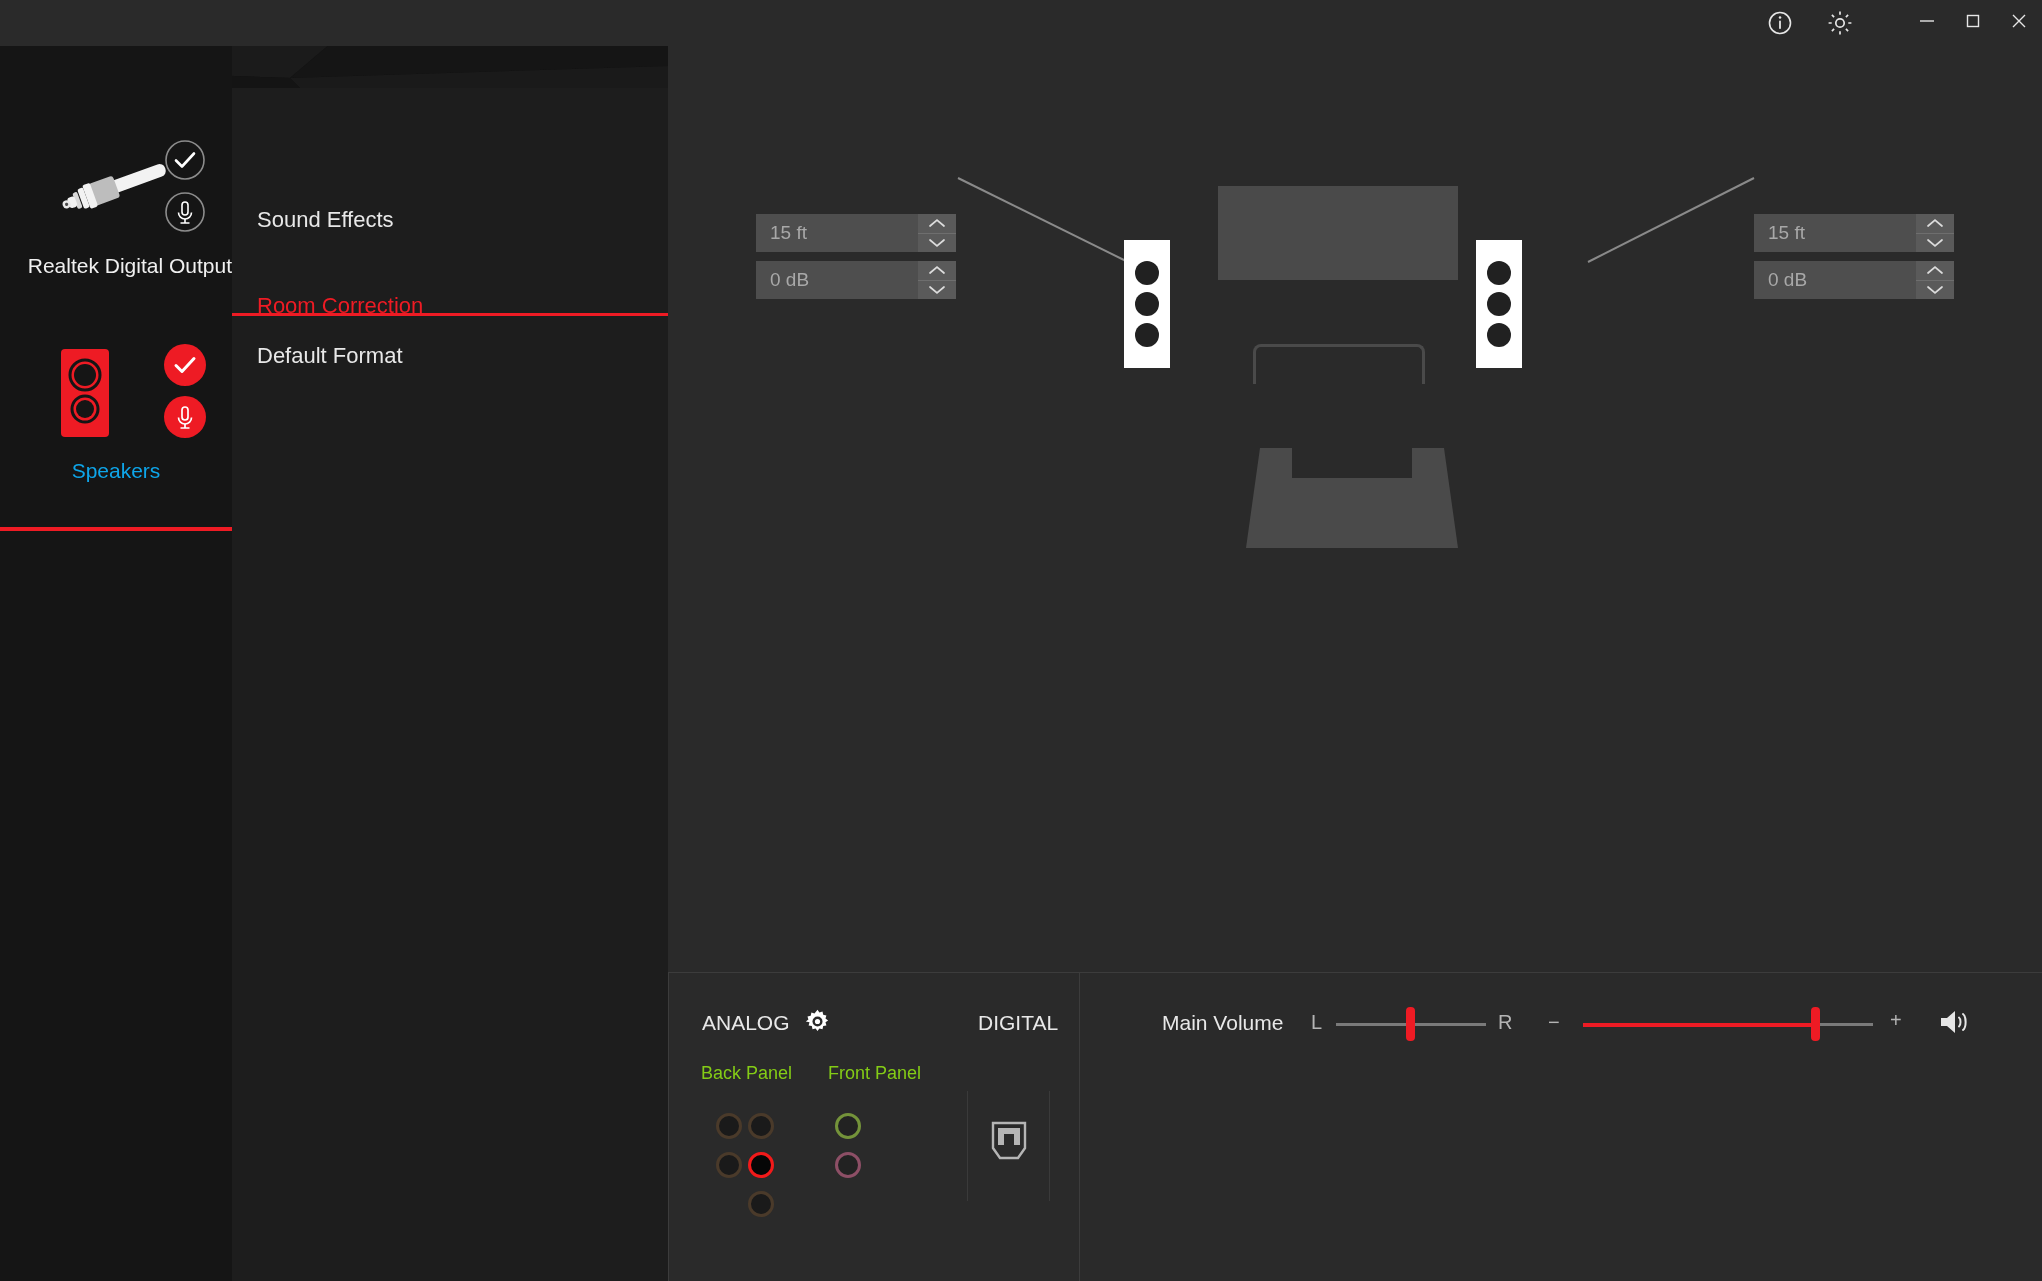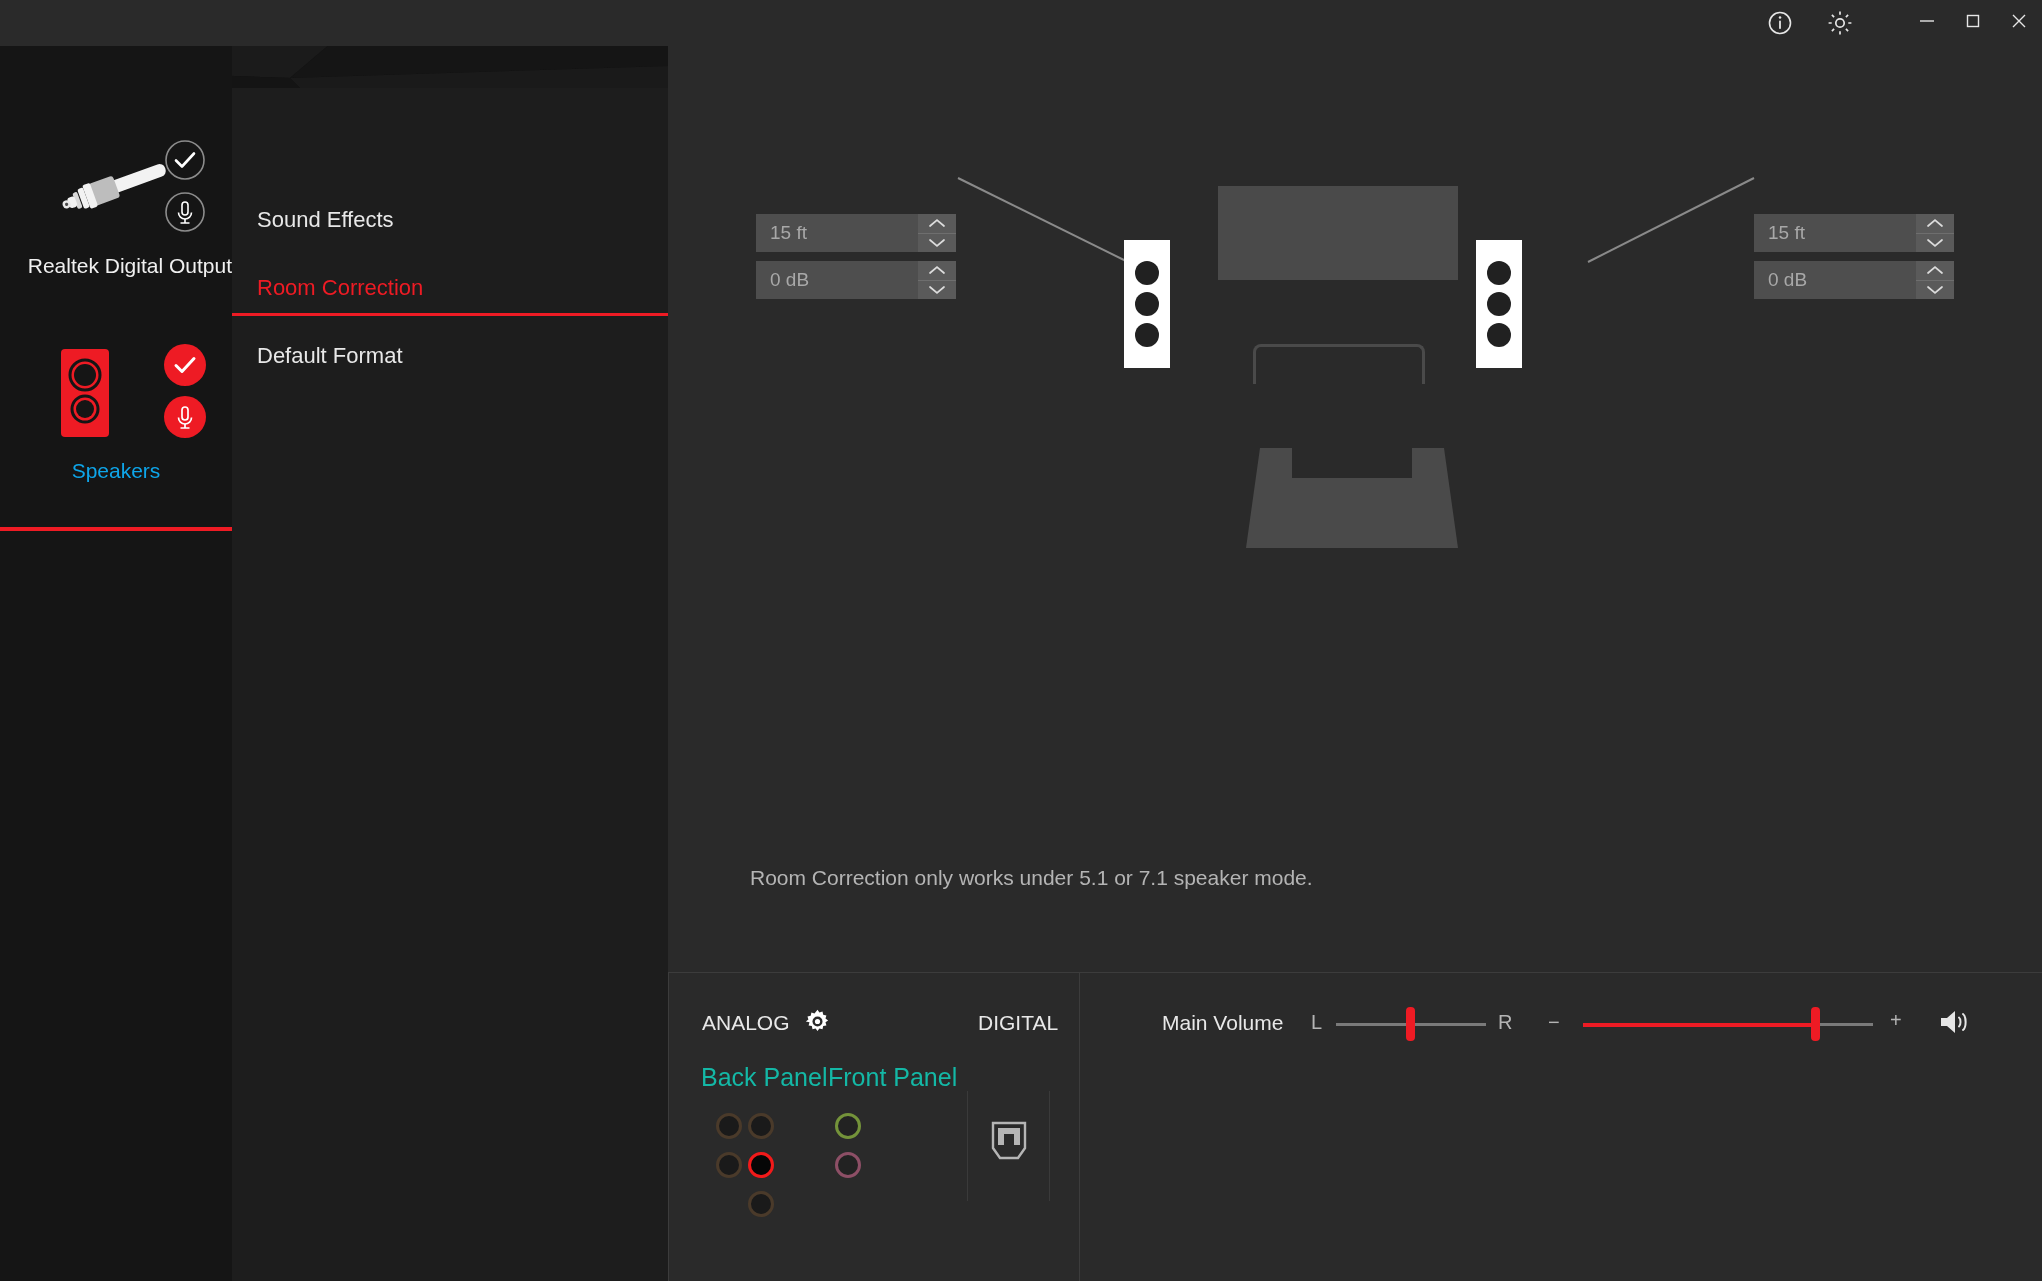--- a/index.html
+++ b/index.html
@@ -194,22 +194,22 @@
     width: 1px; height: 309px;
     background: #3c3c3c;
   }
   .bb-label {
     position: absolute;
     font-size: 21px;
     color: #e8e8e8;
   }
   .bb-sub {
     position: absolute;
-    font-size: 25px;
-    color: #14b8a6;
+    font-size: 18px;
+    color: #84cc16;
   }
   .jack {
     position: absolute;
     width: 26px; height: 26px;
     border-radius: 50%;
     border: 3px solid #4a3a2a;
     background: #1a1a1a;
     cursor: pointer;
   }
   .jack.green  { border-color: #74933a; background: #222; }
@@ -405,21 +405,21 @@
       <div class="device-label">Speakers</div>
     </div>
 
     <div class="sb-underline" style="top:527px;"></div>
   </div>
 
   <div class="navcol">
     <div class="nav-item" style="top:98px;">
       <span>Sound Effects</span>
     </div>
-    <div class="nav-item active" style="top:166px;text-align:center;">
+    <div class="nav-item active" style="top:184px;text-align:center;">
       <span>Room Correction</span>
     </div>
     <div class="nav-underline" style="top:225px;"></div>
     <div class="nav-item" style="top:234px;">
       <span>Default Format</span>
     </div>
   </div>
 
   <div class="content">
     <div class="stage">
@@ -503,21 +503,20 @@
       </div>
 
       <div class="tv" style="left:550px; top:140px; width:240px; height:94px;"></div>
 
       <div class="table" style="left:585px; top:298px; width:172px; height:40px;"></div>
 
       <svg style="position:absolute; left:570px; top:390px;" width="228" height="112" viewBox="0 0 228 112">
         <path d="M8 112 L22 12 L54 12 L54 42 L174 42 L174 12 L206 12 L220 112 Z" fill="#4a4a4a"></path>
       </svg>
 
-      <div class="note" style="left:82px; top:820px;">Room Correction only works under 5.1 or 7.1 speaker mode.</div>
     </div>
   </div>
 
   <div class="bottombar">
     <div class="vdivider" style="left:0;"></div>
     <div class="vdivider" style="left:411px;"></div>
 
     <div class="bb-label" style="left:34px; top:38px;">ANALOG</div>
     <span class="gear-sm" style="left:136px; top:35px;">
       <span>

